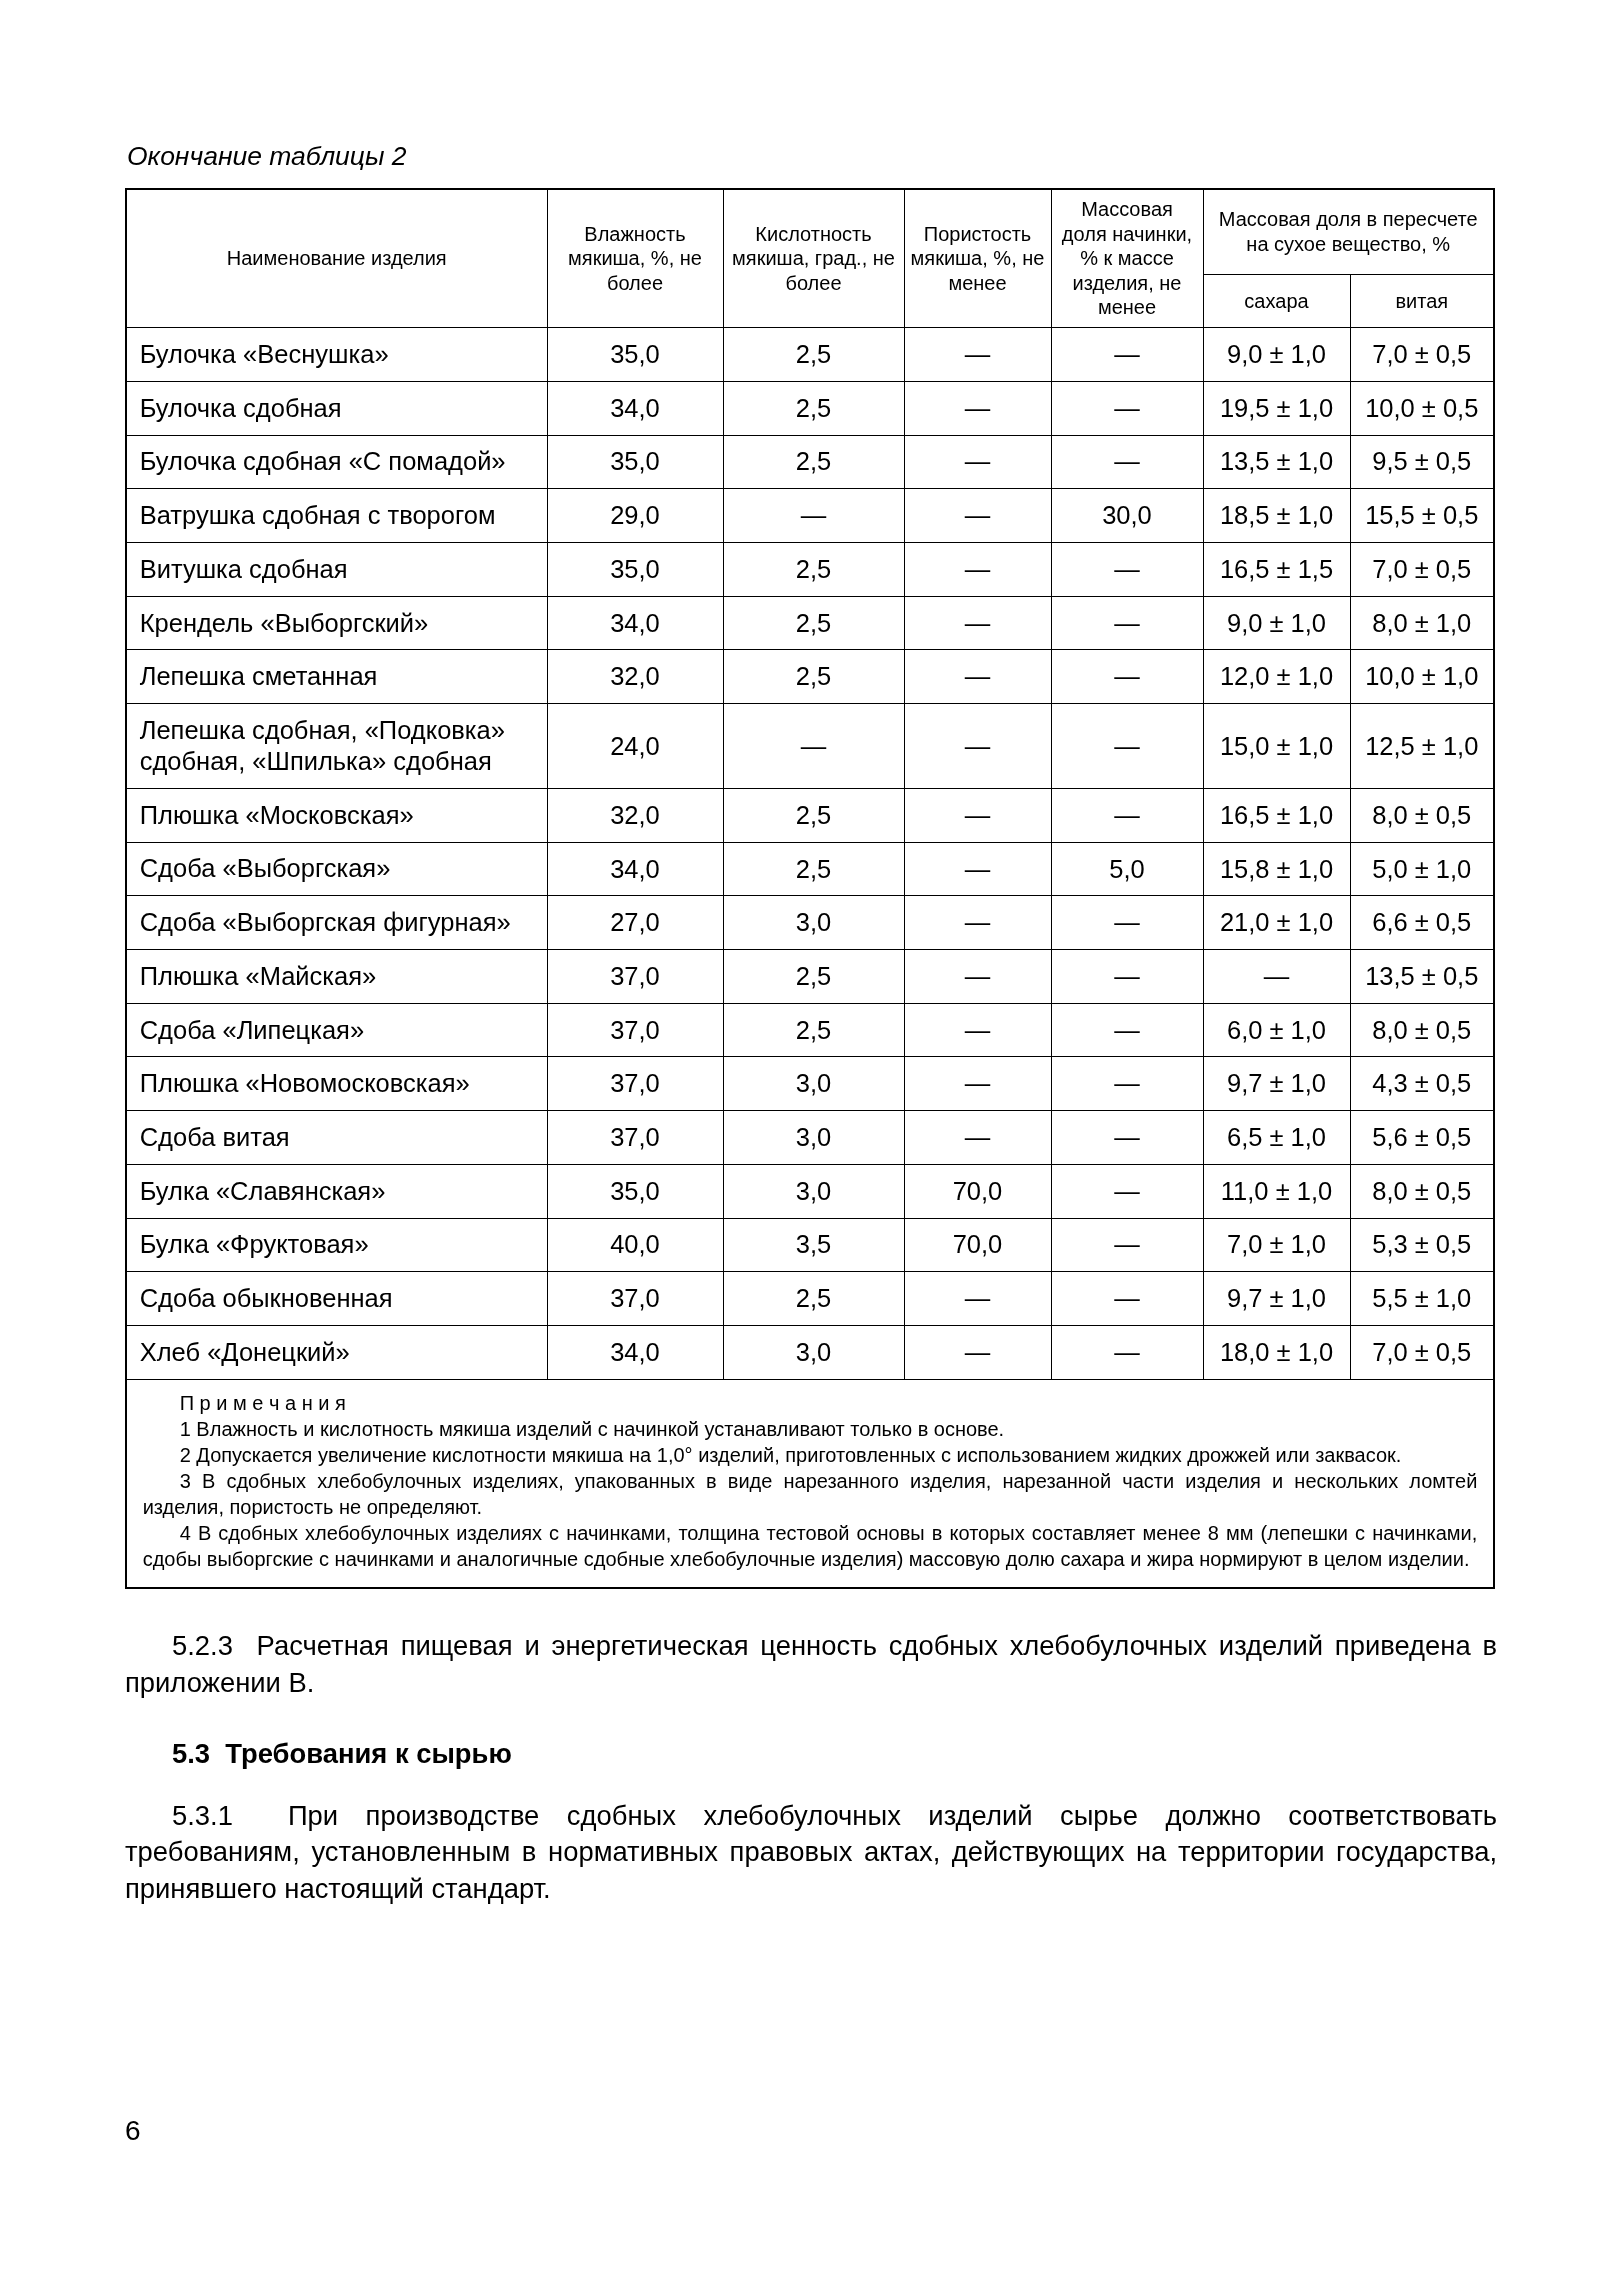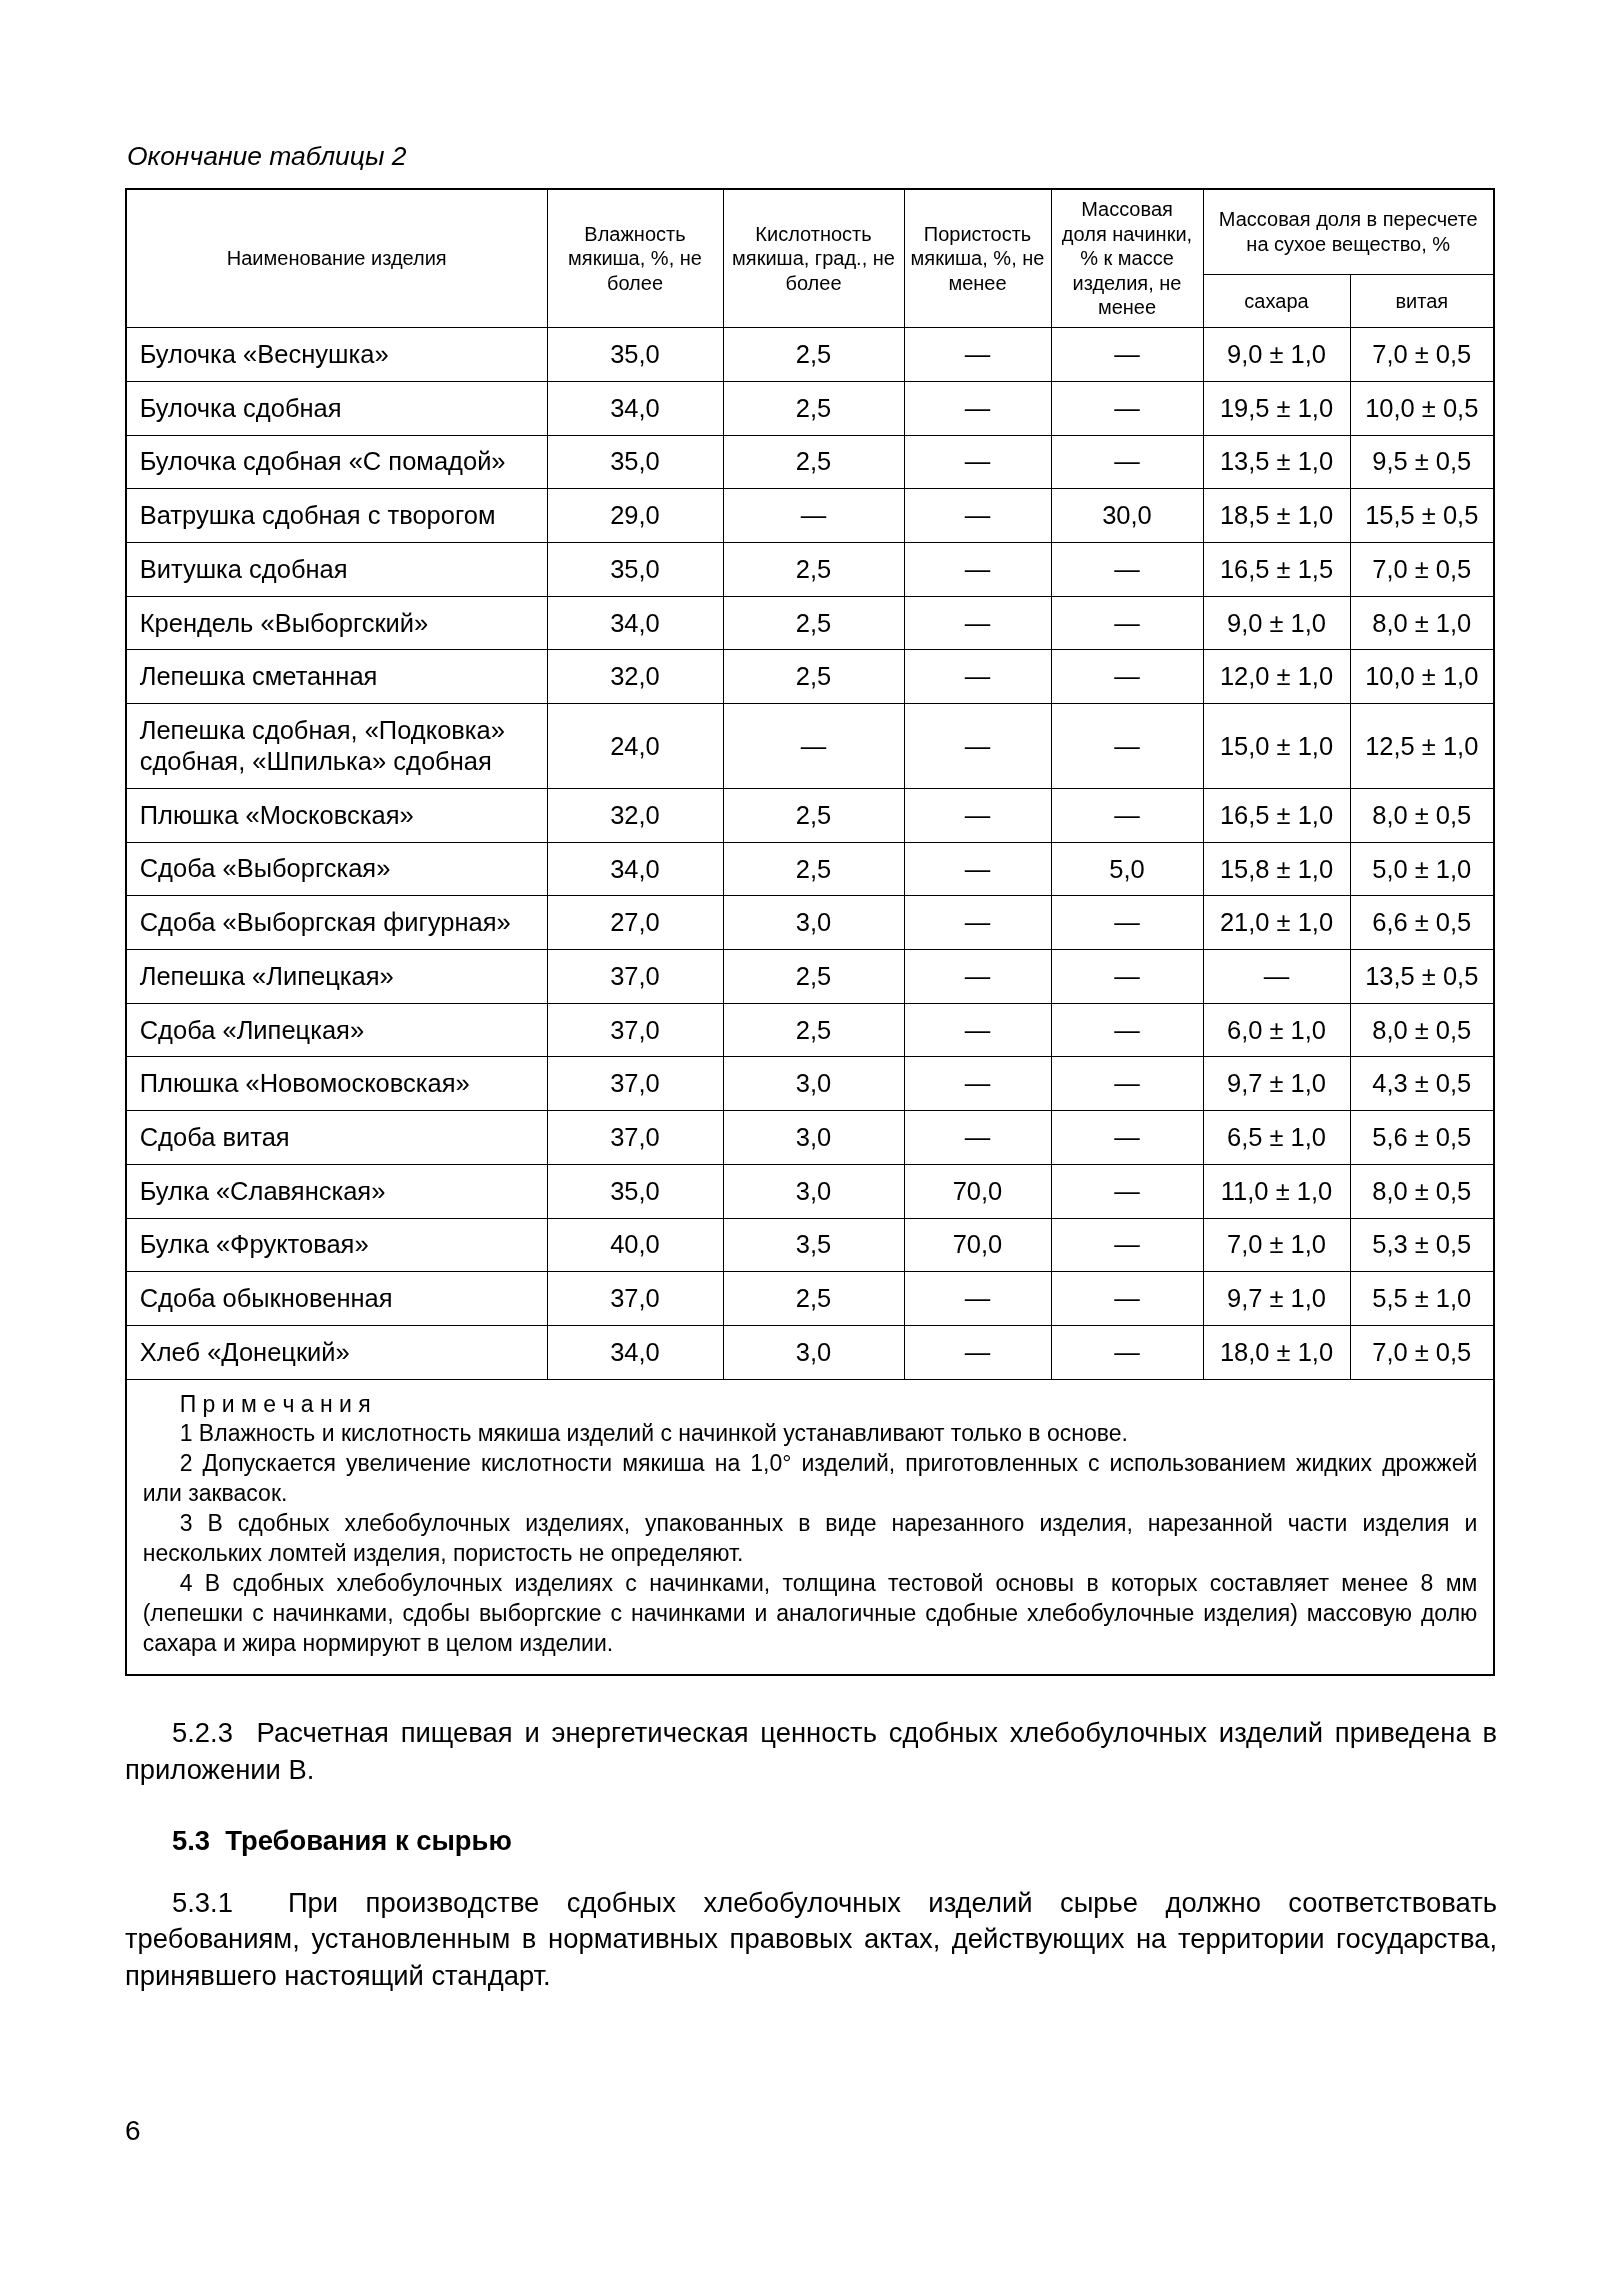--- a/index.html
+++ b/index.html
@@ -39,21 +39,21 @@
     text-align: left;
     padding: 10.8px 9.8px 10.8px 12.7px;
     line-height: 1.22;
   }
   td.cell-val {
     text-align: center;
     padding: 10.8px 5.9px;
   }
   td.notes-cell {
     padding: 7.8px 15.7px 15.7px 15.7px;
-    font-size: 23px;
+    font-size: 20px;
     line-height: 1.3;
     text-align: justify;
     vertical-align: top;
   }
   .notes-title { text-indent: 37px; margin: 2px 0 0 0; }
   p.note { margin: 0; text-indent: 37px; text-align: justify; }
 
   .body-text { margin-top: 39px; width: 1372px; }
   p.para {
     font-size: 27.4px;
@@ -201,21 +201,21 @@
           <tr>
             <td class="cell-name">Сдоба «Выборгская фигурная»</td>
             <td class="cell-val">27,0</td>
             <td class="cell-val">3,0</td>
             <td class="cell-val">—</td>
             <td class="cell-val">—</td>
             <td class="cell-val">21,0 ± 1,0</td>
             <td class="cell-val">6,6 ± 0,5</td>
           </tr>
           <tr>
-            <td class="cell-name">Лепешка «Липецкая»</td>
+            <td class="cell-name">Плюшка «Майская»</td>
             <td class="cell-val">37,0</td>
             <td class="cell-val">2,5</td>
             <td class="cell-val">—</td>
             <td class="cell-val">—</td>
             <td class="cell-val">—</td>
             <td class="cell-val">13,5 ± 0,5</td>
           </tr>
           <tr>
             <td class="cell-name">Сдоба «Липецкая»</td>
             <td class="cell-val">37,0</td>

